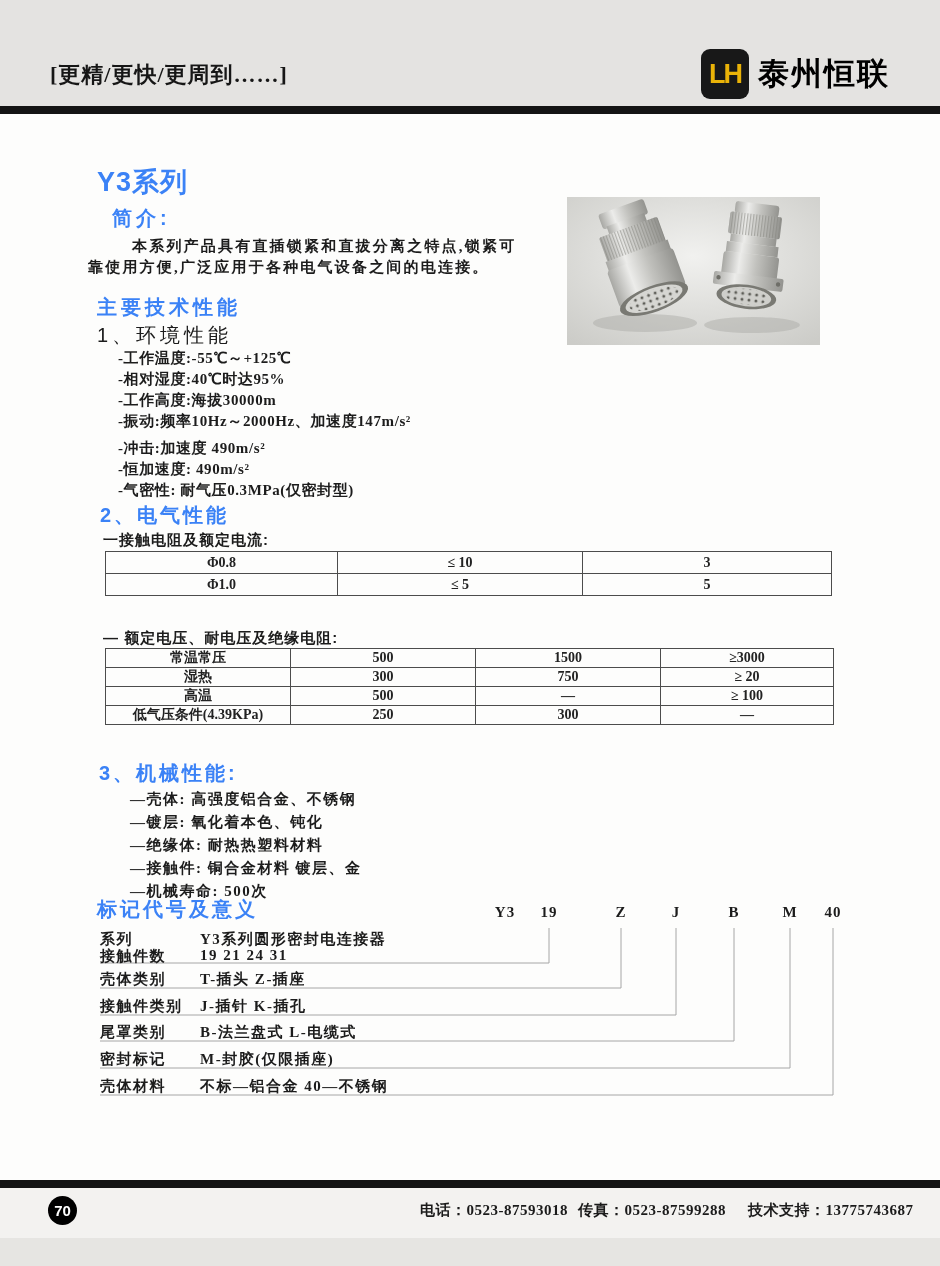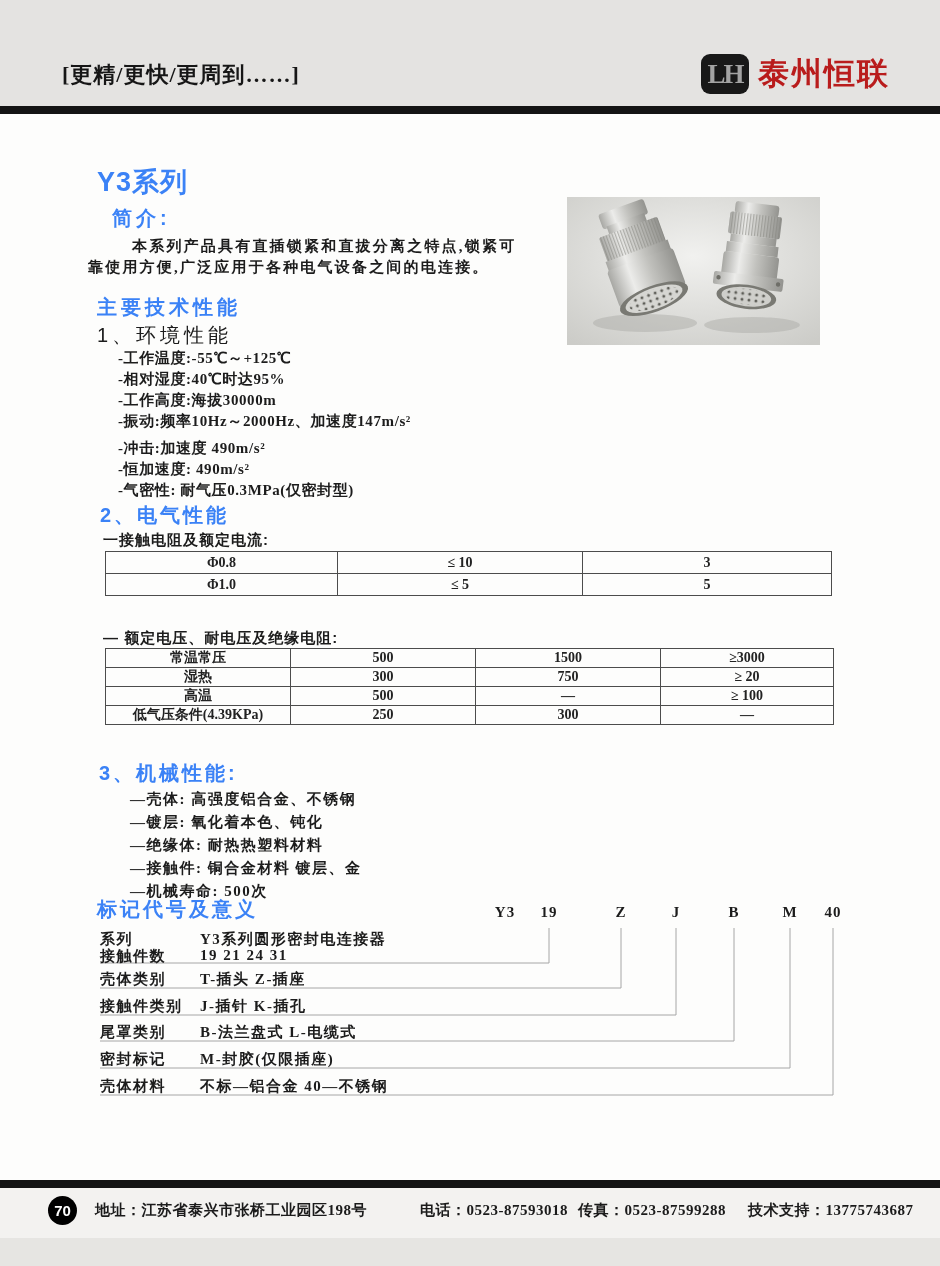--- a/index.html
+++ b/index.html
@@ -4,28 +4,28 @@
 <style>
   * { margin:0; padding:0; box-sizing:border-box; }
   html,body { background:#d8d8d5; }
   .page {
     position:relative; width:940px; height:1266px; margin:0 auto;
     background:#fdfdfc; overflow:hidden; color:#1c1c1c;
     font-family:"Liberation Serif", serif;
   }
   
   .header { position:absolute; left:0; top:0; width:940px; height:106px; background:#e4e3e1; }
-  .slogan { position:absolute; left:50px; top:60px; font-size:22px; font-weight:bold; letter-spacing:1px; color:#161616;margin-left:12px; }
+  .slogan { position:absolute; left:50px; top:60px; font-size:22px; font-weight:bold; letter-spacing:1px; color:#161616; }
   .logo-wrap { position:absolute; right:50px; top:50px; height:48px; display:flex; align-items:center; }
   .logo-mark {
-    width:48px; height:40px; background:#181818; border-radius:9px;
-    color:#a3a3a3; display:flex; align-items:center; justify-content:center;
-    font-family:Liberation Serif, serif; font-weight:bold; font-size:27px; letter-spacing:-2px;
+    width:48px; height:50px; background:#181818; border-radius:9px;
+    color:#eab308; display:flex; align-items:center; justify-content:center;
+    font-family:Liberation Sans, sans-serif; font-weight:bold; font-size:27px; letter-spacing:-2px;
   }
-  .brand { margin-left:9px; font-family:"Liberation Sans", sans-serif; font-weight:900; font-size:31px; letter-spacing:2px; color:#b91c1c; }
+  .brand { margin-left:9px; font-family:"Liberation Sans", sans-serif; font-weight:900; font-size:31px; letter-spacing:2px; color:#000000; }
   .topbar { position:absolute; left:0; top:106px; width:940px; height:8px; background:#141414; }
 
   
   .h-sans { font-family:"Liberation Sans", sans-serif; font-weight:bold; color:#3b82f6; }
   .series-title { position:absolute; left:97px; top:164px; font-size:27px; letter-spacing:1px; }
   .intro-head { position:absolute; left:112px; top:205px; font-size:20px; letter-spacing:4px; }
   .intro-line { position:absolute; font-size:15px; font-weight:600; letter-spacing:2.2px; line-height:20px; }
   .intro-line.l1 { left:132px; top:236px; }
   .intro-line.l2 { left:88px;  top:257px; }
 
@@ -257,18 +257,17 @@
   <span class="mk-value" style="top:1023px">B-法兰盘式 L-电缆式</span>
   <span class="mk-label" style="top:1050px">密封标记</span>
   <span class="mk-value" style="top:1050px">M-封胶(仅限插座)</span>
   <span class="mk-label" style="top:1077px">壳体材料</span>
   <span class="mk-value" style="top:1077px">不标—铝合金   40—不锈钢</span>
 
   <div class="botbar"></div>
   <div class="footstrip"></div>
   <div class="footgray"></div>
   <div class="pagenum">70</div>
-  <div class="foot-item" style="left:95px">地址：江苏省泰兴市张桥工业园区198号</div>
   <div class="foot-item" style="left:420px">电话：0523-87593018</div>
   <div class="foot-item" style="left:578px">传真：0523-87599288</div>
   <div class="foot-item" style="left:748px">技术支持：13775743687</div>
 
 </div>
 
 </body></html>

